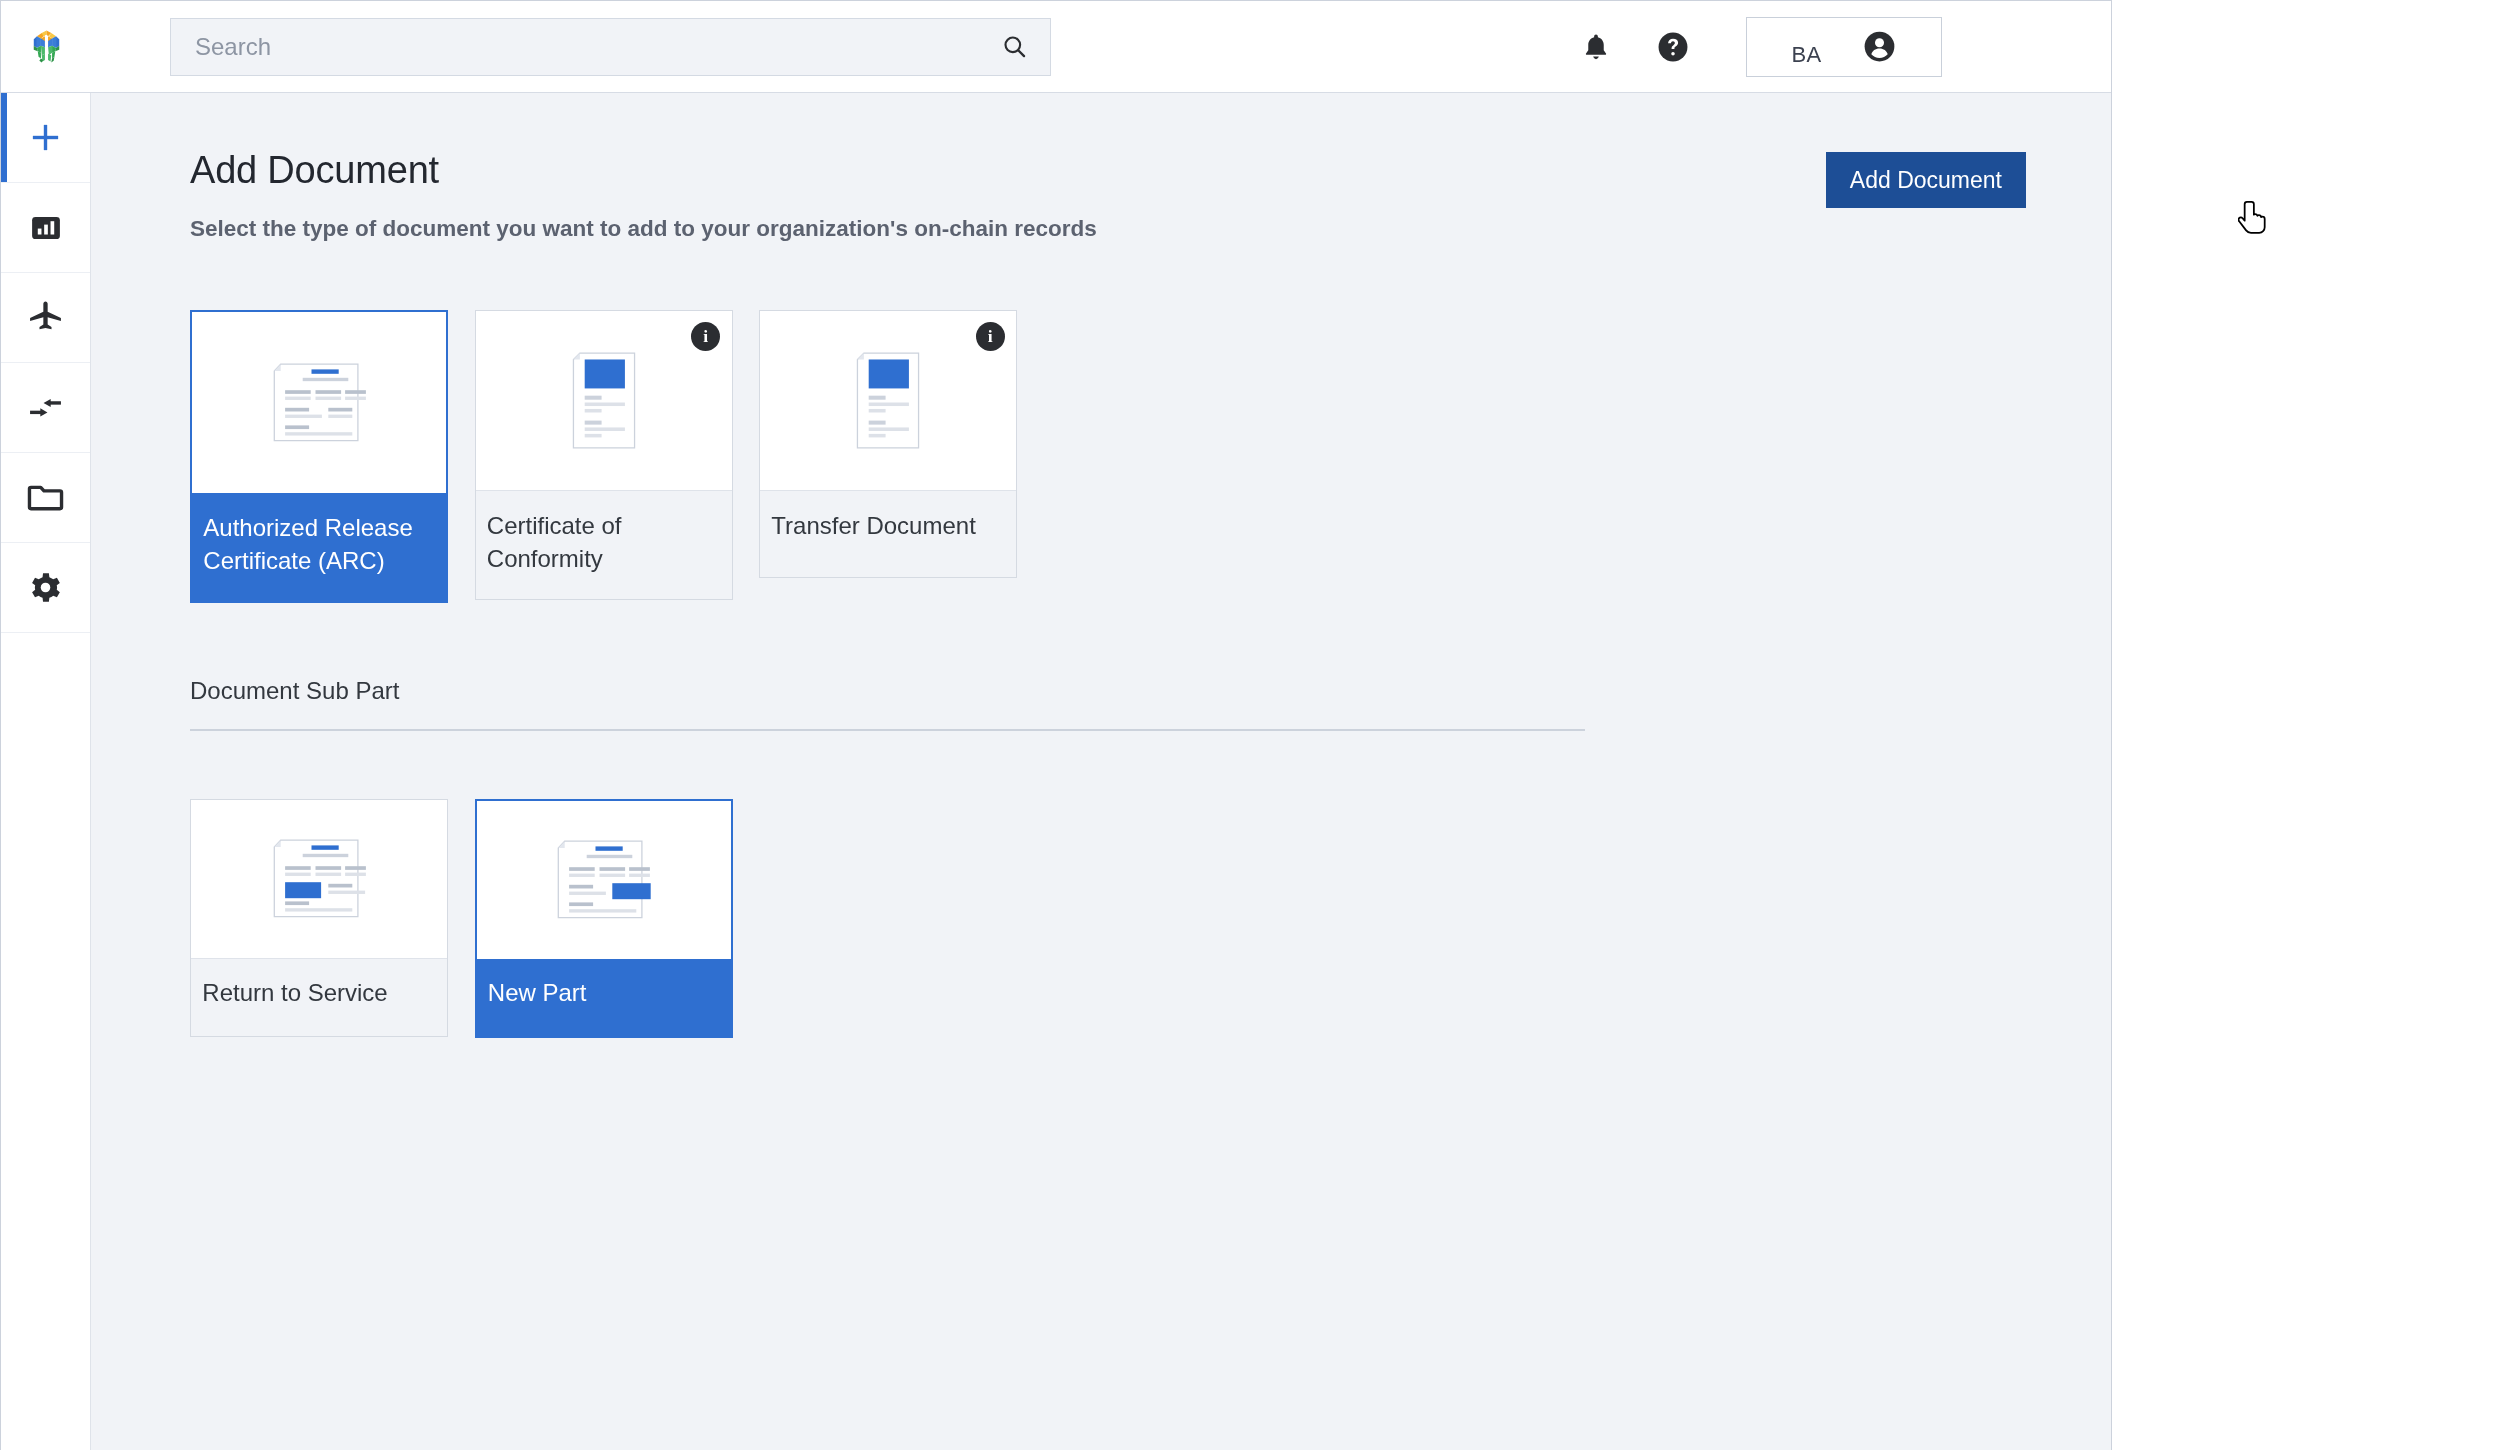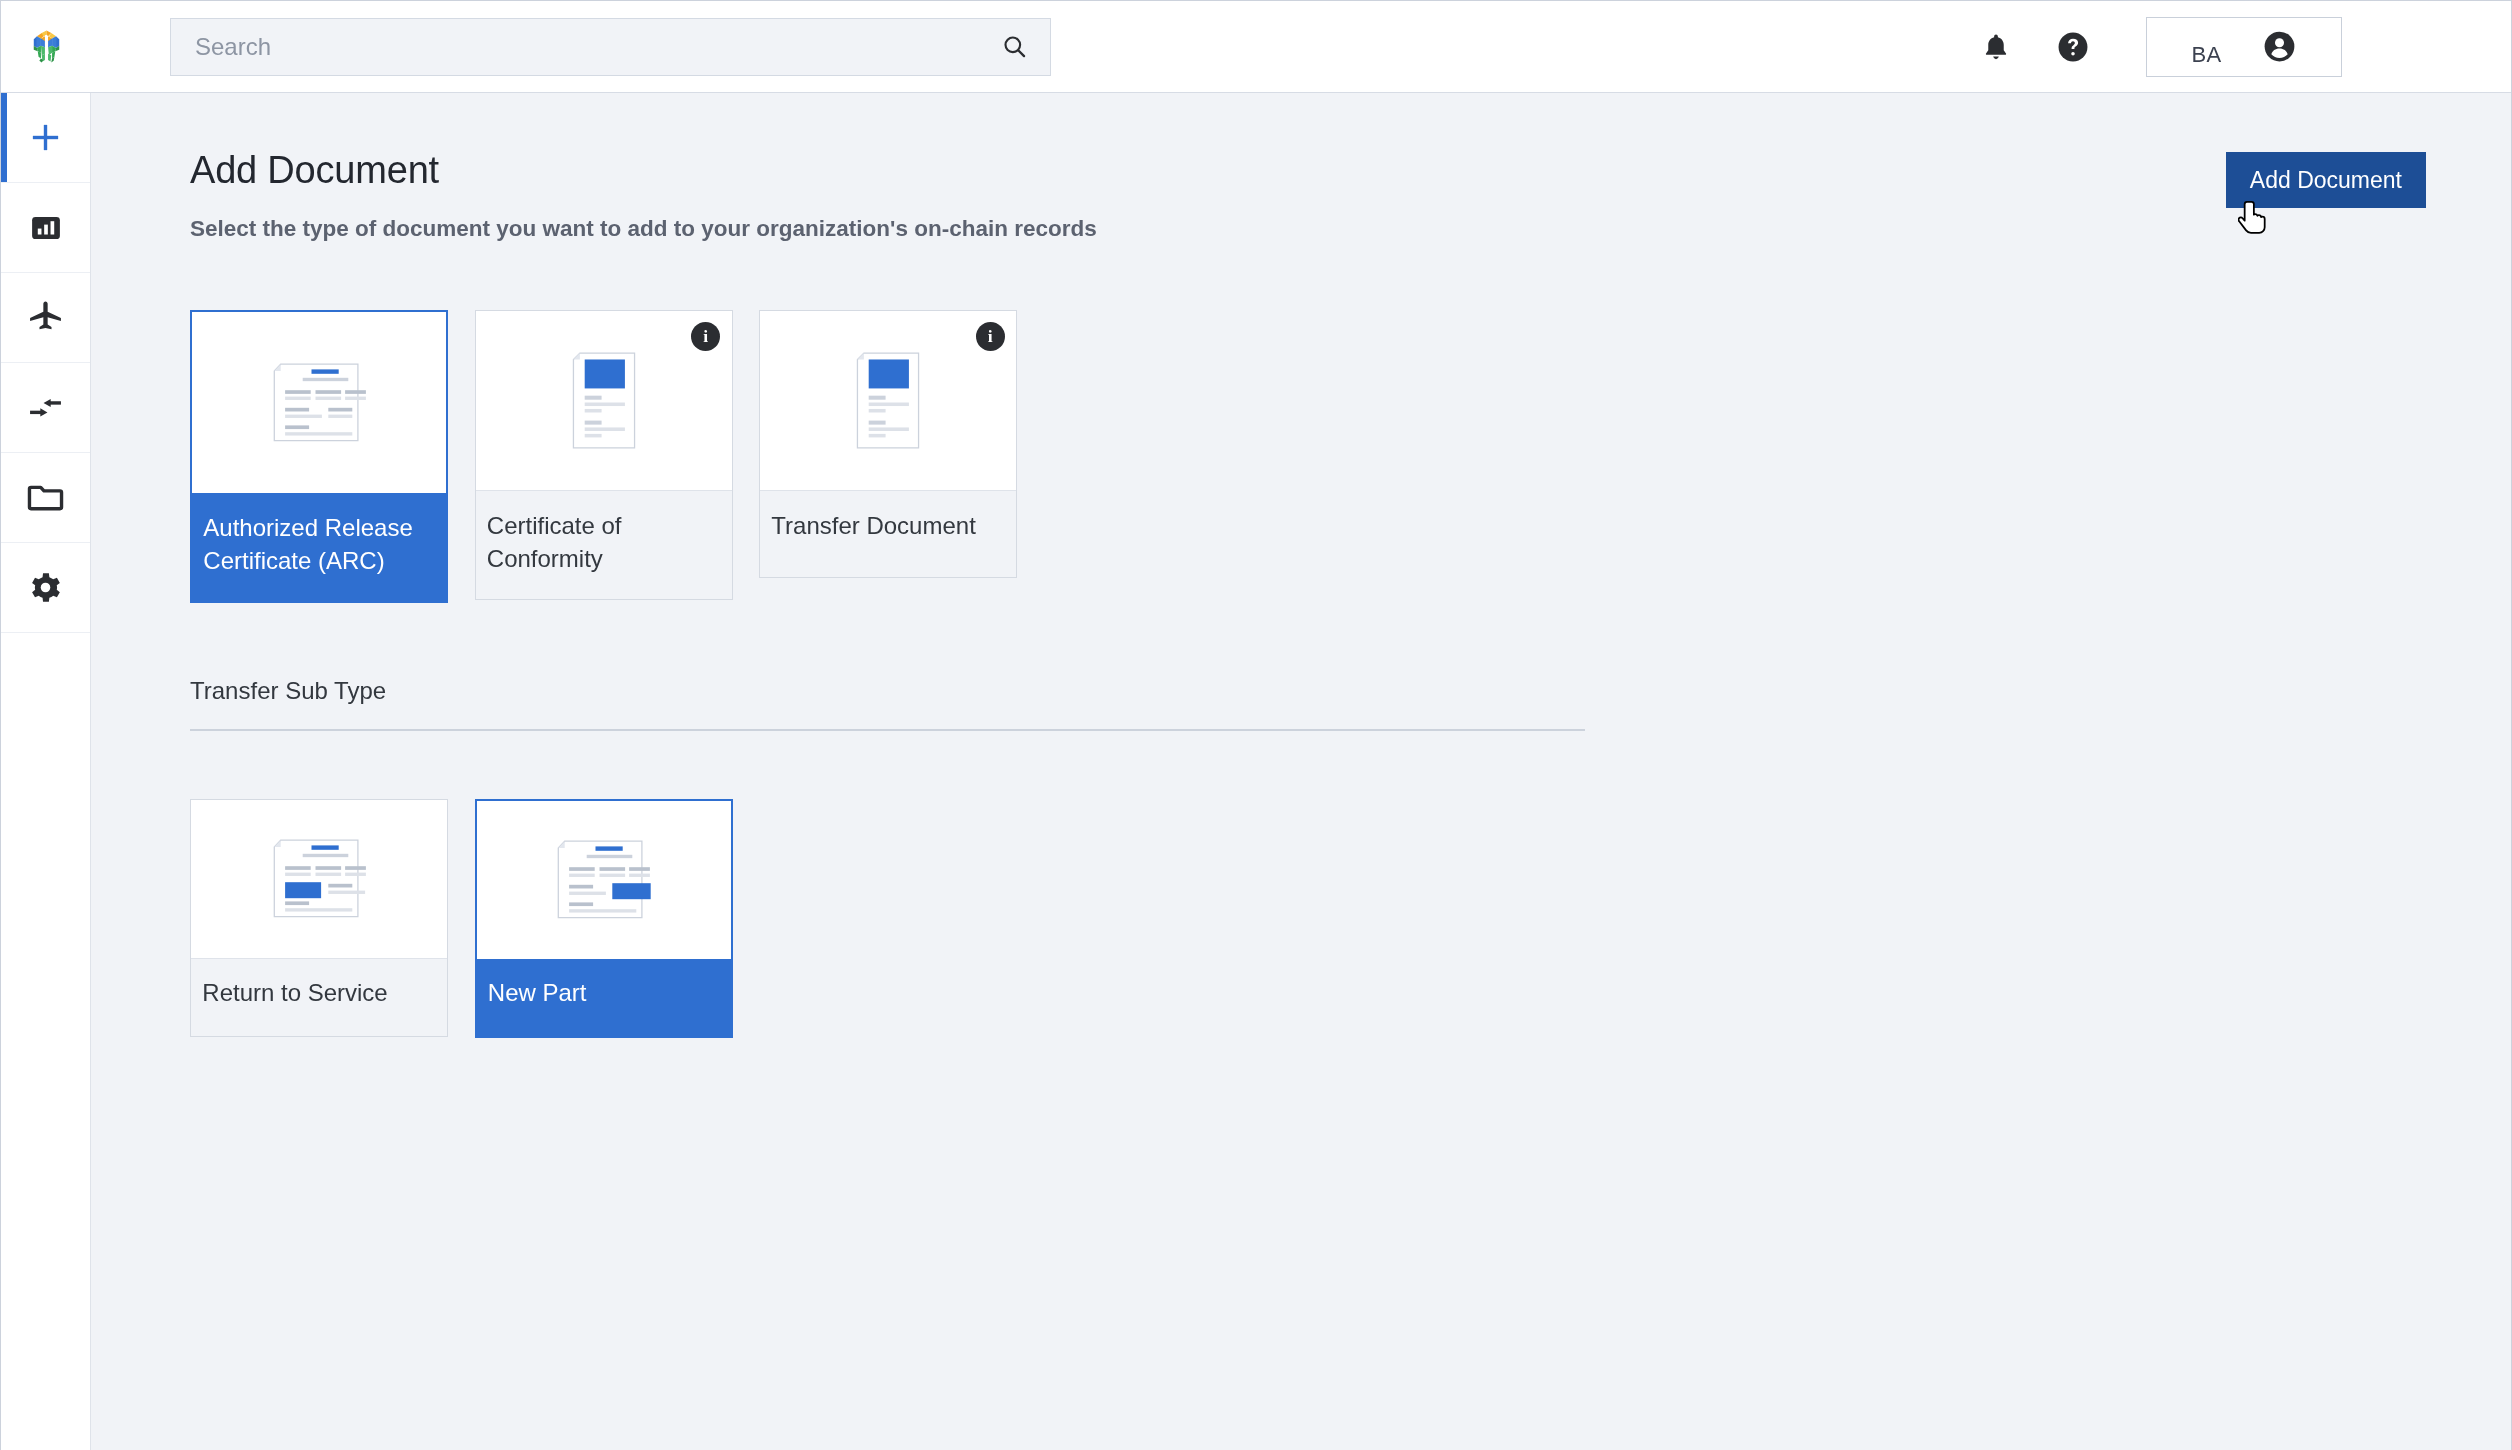--- a/index.html
+++ b/index.html
@@ -7,21 +7,21 @@
   html, body {
     width: 2512px;
     height: 1451px;
     background: #ffffff;
     font-family: "Liberation Sans", sans-serif;
     overflow: hidden;
   }
 
   .app {
     position: relative;
-    width: 2512px;
+    width: 2112px;
     height: 1451px;
     background: #a3a3a3;
     border: 1.6px solid #ccd2dc;
     display: flex;
     flex-direction: column;
   }
 
   
   .topbar {
     height: 92px;
@@ -479,21 +479,21 @@
                 <rect x="22" y="89" width="21" height="5" fill="#ccd2dc"></rect>
                 <rect x="22" y="97.5" width="50" height="4.4" fill="#dde1e8"></rect>
                 <rect x="22" y="105.5" width="21" height="4.4" fill="#dde1e8"></rect>
               </svg>
             </div>
             <div class="label">Transfer Document</div>
           </div>
 
         </div>
 
-        <div class="section-title">Transfer Sub Type</div>
+        <div class="section-title">Document Sub Part</div>
         <div class="divider"></div>
 
         <div class="card-row subtype">
 
           <div class="doc-card">
             <div class="thumb">
               <svg width="101" height="88" viewBox="0 0 126 110">
                 <path d="M14.5 6.5 H111 V102 H6.5 V15 Z" fill="#ffffff" stroke="#ccd2dc" stroke-width="1.6"></path>
                 <polygon points="14.5,6.5 14.5,15 6.5,15" fill="#e3e7ee"></polygon>
                 <rect x="53" y="13" width="34" height="5.5" fill="#2f6fd0"></rect>

